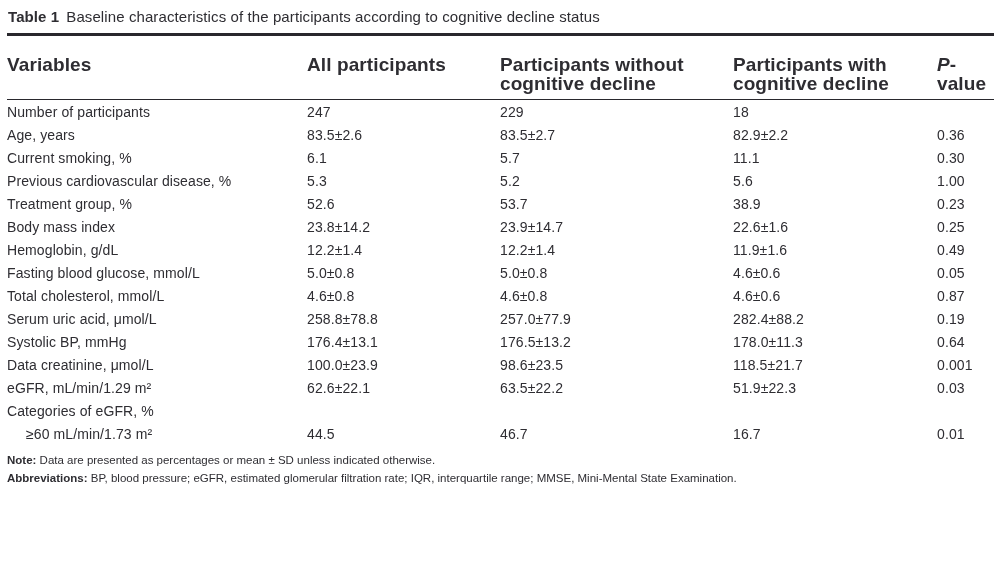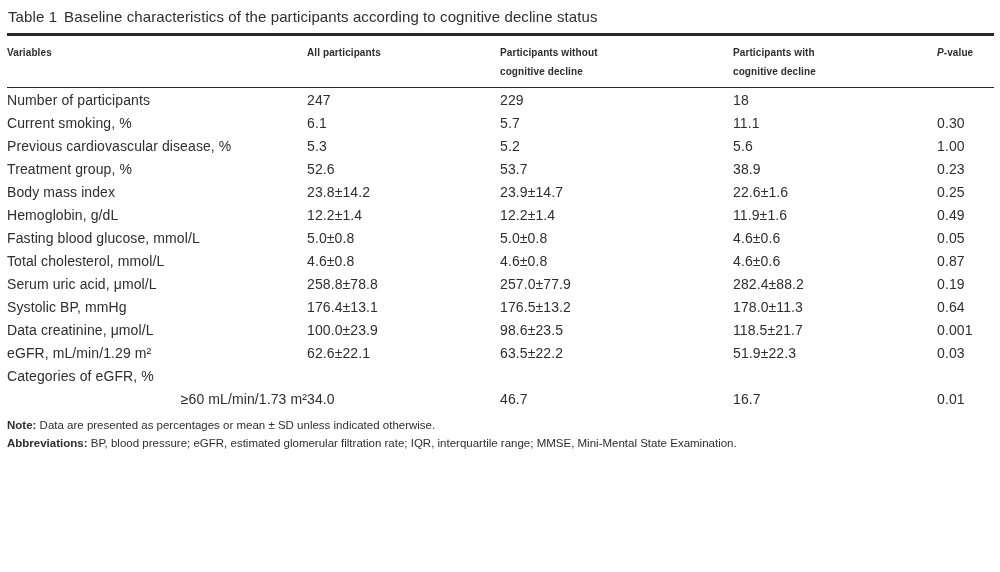--- a/index.html
+++ b/index.html
@@ -16,58 +16,57 @@
     width: 987px;
     padding: 5px 6px 0 7px;
   }
   .table-title {
     font-size: 15px;
     line-height: 20px;
     margin: 2px 0 6px 1px;
     letter-spacing: 0.1px;
   }
   .table-title .tbold {
-    font-weight: normal;
+    font-weight: bold;
     margin-right: 7px;
   }
   table.paper-table {
     width: 987px;
     border-collapse: collapse;
     table-layout: fixed;
     border-top: 3px solid #29282d;
   }
   thead tr {
     border-bottom: 1px solid #29282d;
   }
   th {
     text-align: left;
     font-weight: bold;
-    font-size: 10px;
+    font-size: 19px;
     line-height: 19px;
-    padding: 7px 0 6px 0;
+    padding: 19px 0 6px 0;
     vertical-align: top;
     letter-spacing: 0.1px;
   }
   td {
     font-size: 14px;
     height: 23px;
     padding: 0;
     vertical-align: middle;
     white-space: nowrap;
     letter-spacing: 0.1px;
   }
   tbody tr.last-row {
     border-bottom: 2px solid #29282d;
   }
   tbody tr.last-row td {
     padding-bottom: 5px;
   }
   td.indent {
     padding-left: 19px;
-    text-align: right;
   }
   .it { font-style: italic; }
   .footer {
     margin-top: 6px;
     font-size: 11.5px;
     line-height: 18px;
     color: #2e2d32;
   }
   .footer .fbold { font-weight: bold; }
 </style>
@@ -99,20 +98,27 @@
     </thead>
     <tbody>
       <tr>
         <td>Number of participants</td>
         <td>247</td>
         <td>229</td>
         <td>18</td>
         <td></td>
       </tr>
       <tr>
+        <td>Age, years</td>
+        <td>83.5±2.6</td>
+        <td>83.5±2.7</td>
+        <td>82.9±2.2</td>
+        <td>0.36</td>
+      </tr>
+      <tr>
         <td>Current smoking, %</td>
         <td>6.1</td>
         <td>5.7</td>
         <td>11.1</td>
         <td>0.30</td>
       </tr>
       <tr>
         <td>Previous cardiovascular disease, %</td>
         <td>5.3</td>
         <td>5.2</td>
@@ -184,21 +190,21 @@
       </tr>
       <tr>
         <td>Categories of eGFR, %</td>
         <td></td>
         <td></td>
         <td></td>
         <td></td>
       </tr>
       <tr>
         <td class="indent">≥60 mL/min/1.73 m²</td>
-        <td>34.0</td>
+        <td>44.5</td>
         <td>46.7</td>
         <td>16.7</td>
         <td>0.01</td>
       </tr>
     </tbody>
   </table>
 
   <div class="footer">
     <div>
       <span class="fbold">Note:</span><span> Data are presented as percentages or mean ± SD unless indicated otherwise.</span>

